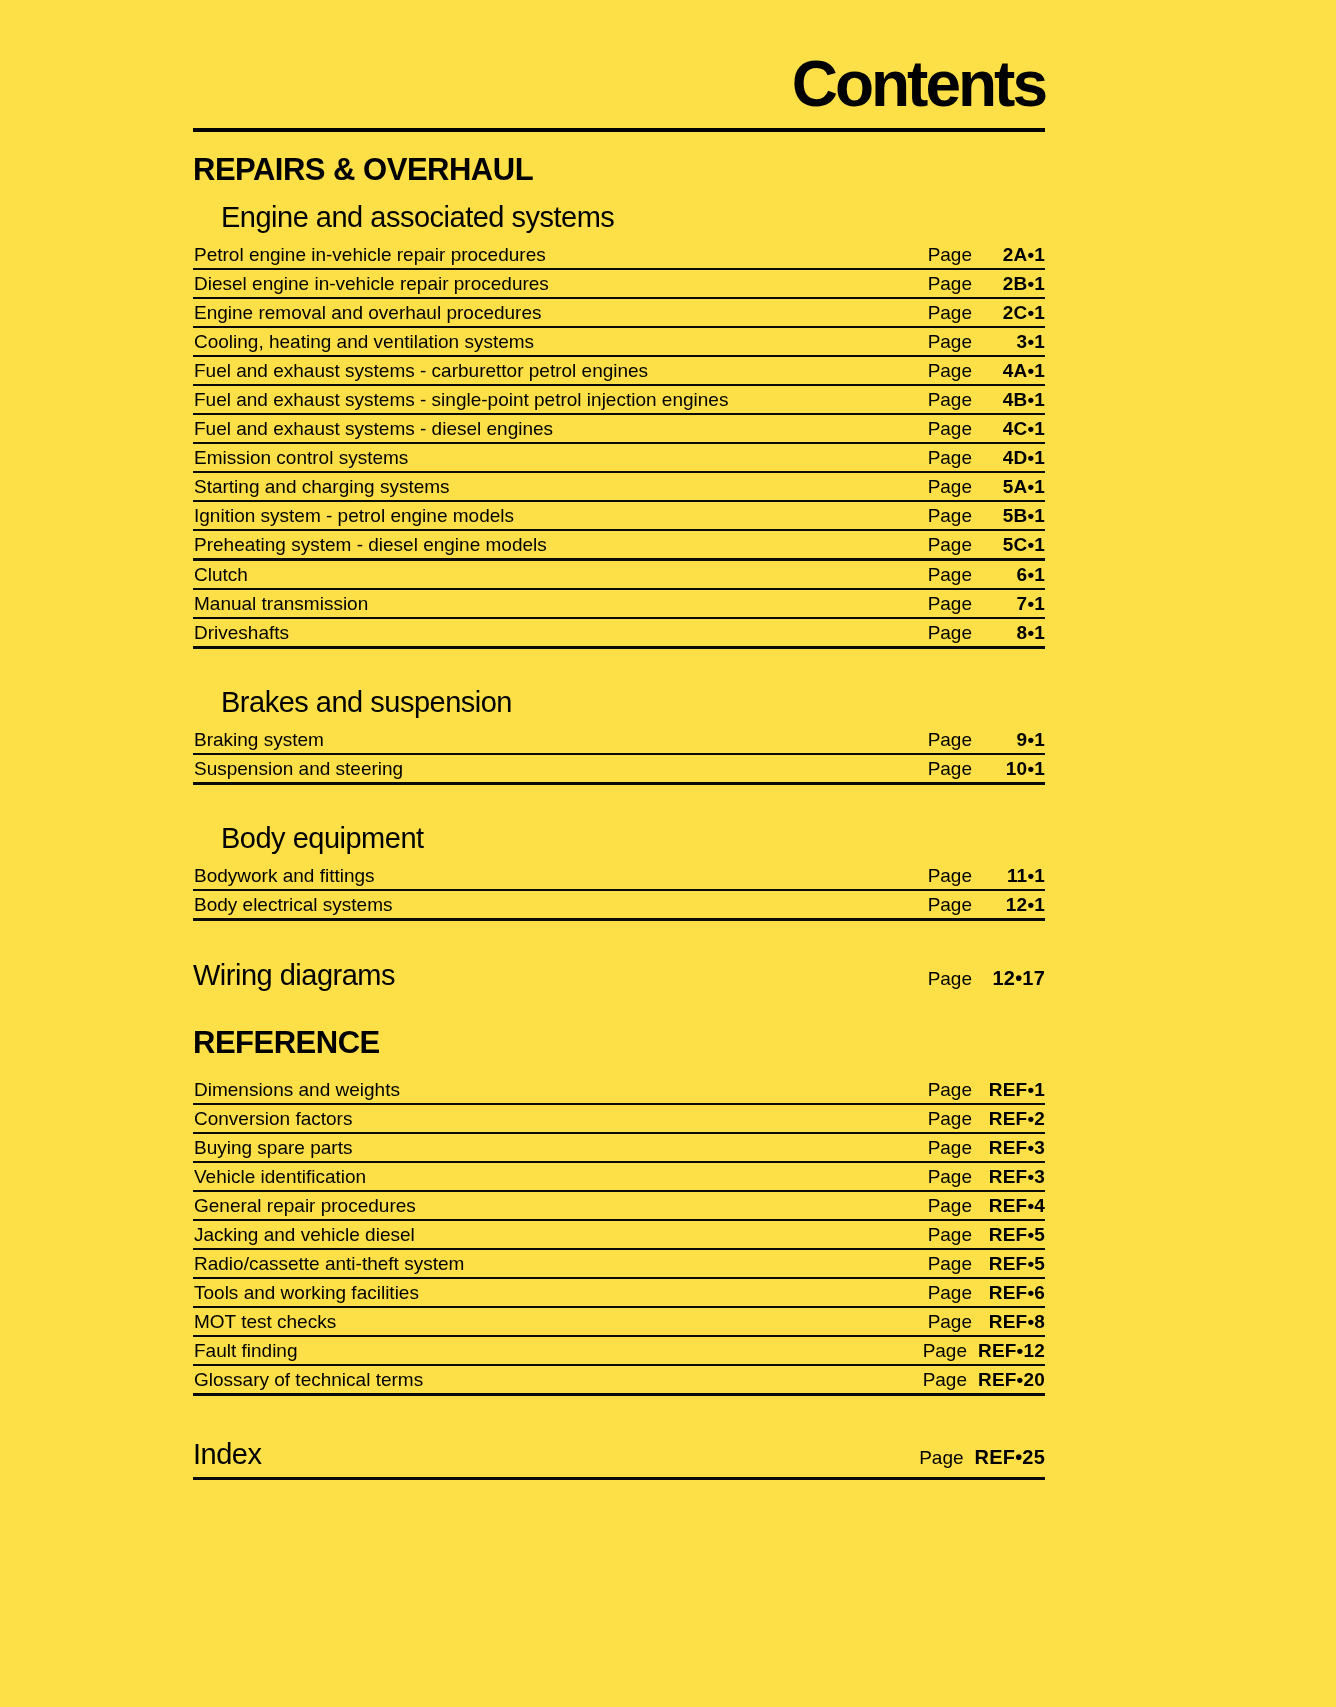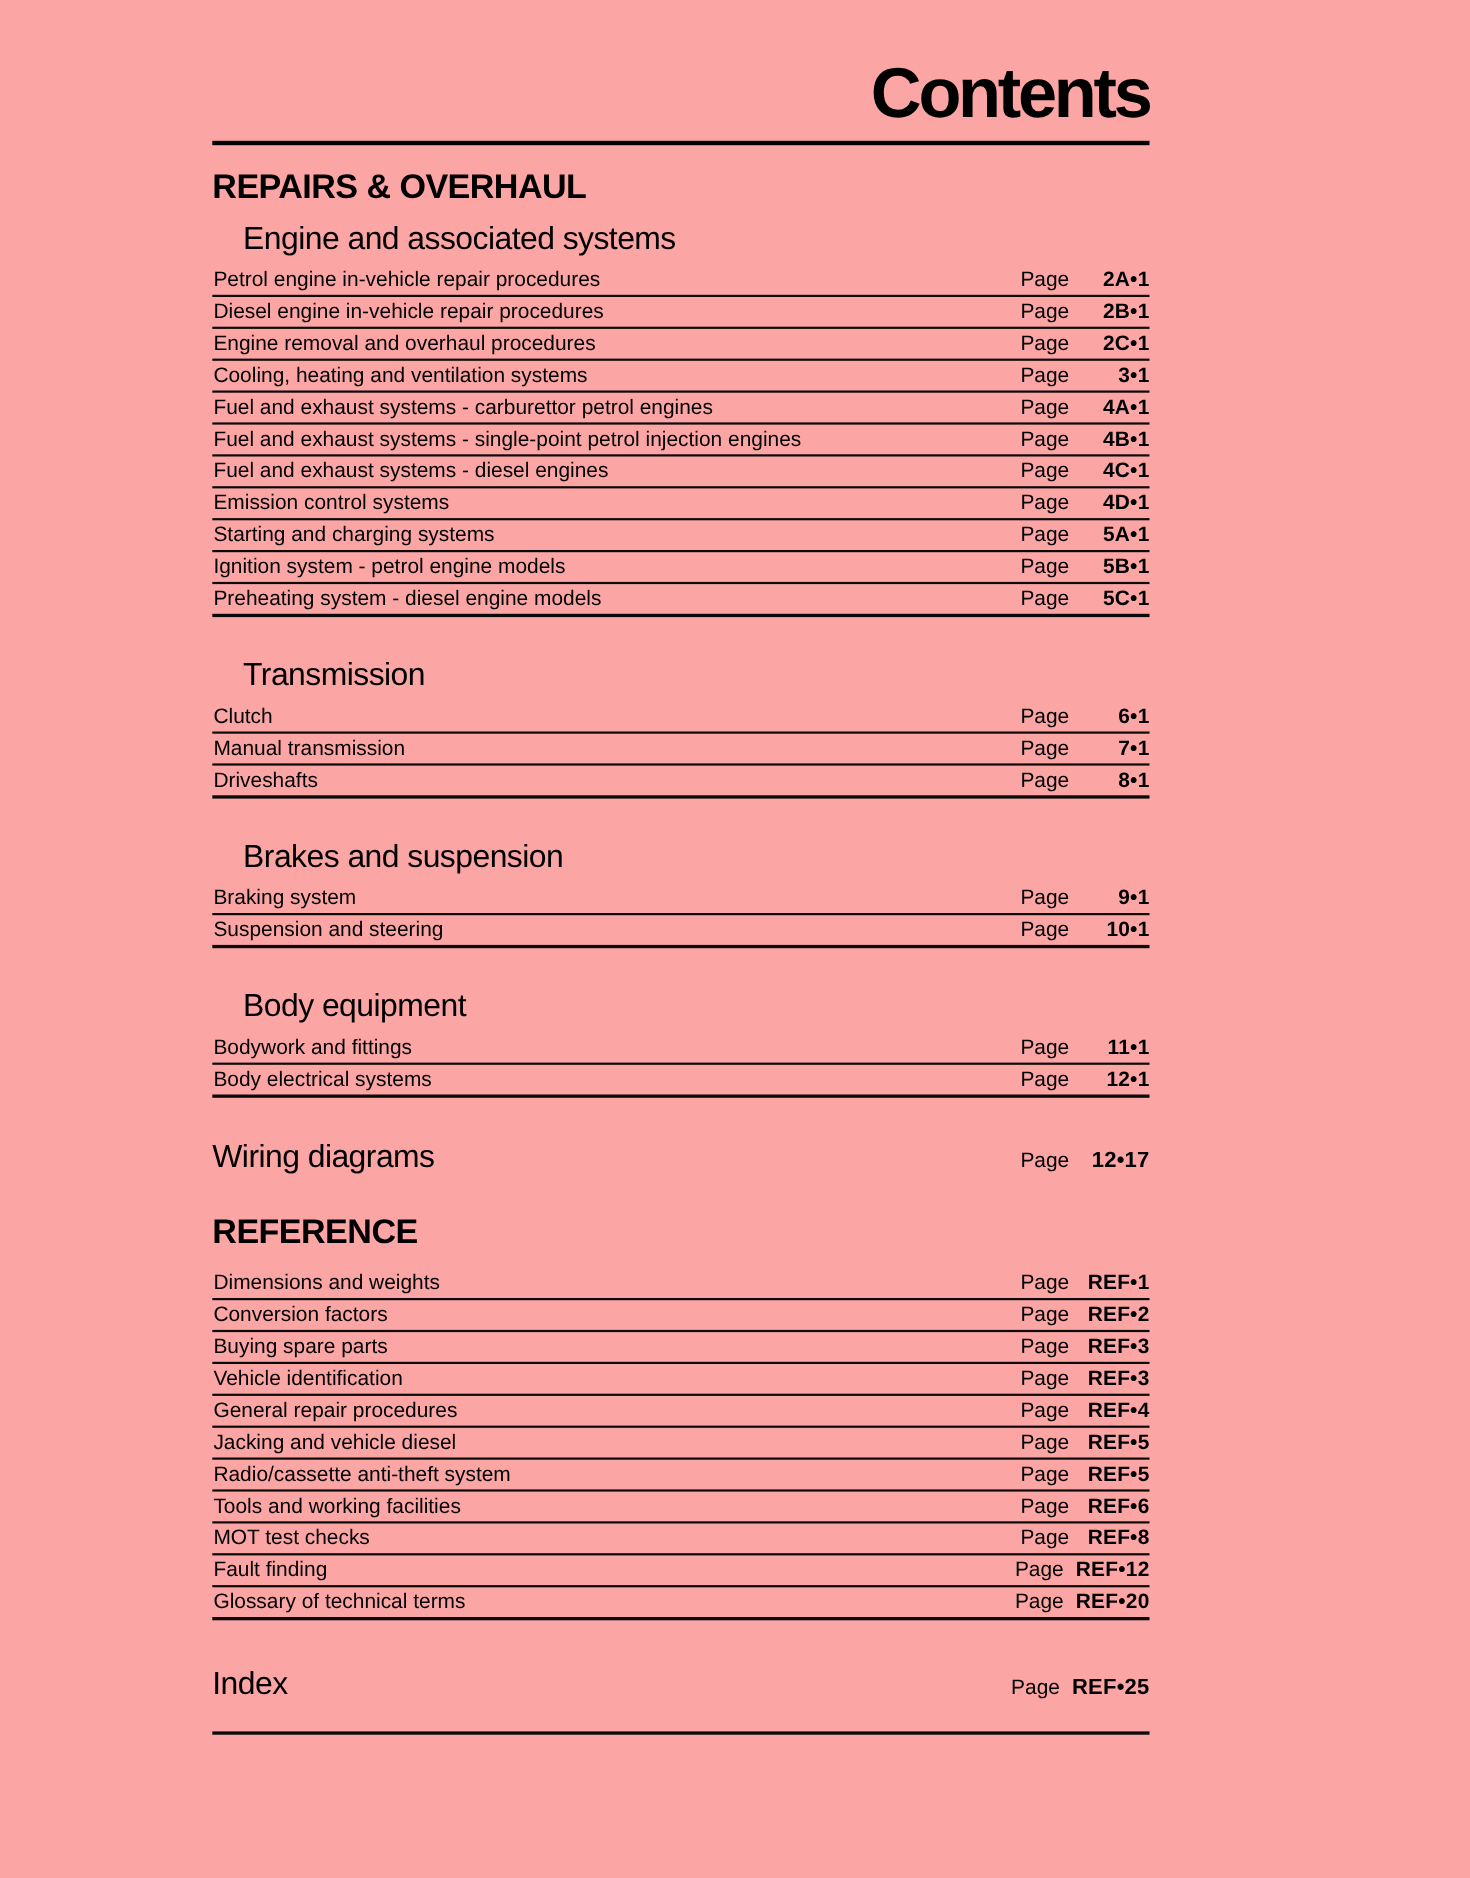--- a/index.html
+++ b/index.html
@@ -5,21 +5,21 @@
   * { box-sizing: border-box; margin: 0; padding: 0; }
   html, body {
     background: #ffffff;
     font-family: "Liberation Sans", sans-serif;
     color: #000;
   }
   .page {
     position: relative;
     width: 1336px;
     height: 1707px;
-    background: #fca5a5;
+    background: #fde047;
     overflow: hidden;
   }
   .content {
     position: absolute;
     left: 193px;
     top: 0;
     width: 852px;
   }
   .title {
     padding-top: 52px;
@@ -81,21 +81,21 @@
   .heading-row .group-heading { margin: 0; text-align: center; }
   .heading-row .pn { font-size: 20px; }
   .part-heading.reference { margin-top: 33px; }
   .ref-rows { margin-top: 15px; }
   .index-row {
     display: flex;
     justify-content: space-between;
     align-items: baseline;
     margin-top: 42px;
     border-bottom: 3px solid #0a0a0a;
-    padding-bottom: 26px;
+    padding-bottom: 6px;
   }
   .index-row .group-heading { margin: 0; }
   .index-row .pn { font-size: 20px; }
 </style>
 </head>
 <body>
 
 <div class="page">
   <div class="content">
 
@@ -180,21 +180,20 @@
           <span class="label">Preheating system - diesel engine models</span>
           <span class="pageref">
               <span class="pw">Page</span>
               <span class="pn">5C•1</span>
             </span>
         </div>
       </div>
     </div>
 
     <div class="group">
-      <div class="group-heading spaced">Transmission</div>
       <div class="rows">
         <div class="row">
           <span class="label">Clutch</span>
           <span class="pageref">
               <span class="pw">Page</span>
               <span class="pn">6•1</span>
             </span>
         </div>
         <div class="row">
           <span class="label">Manual transmission</span>

